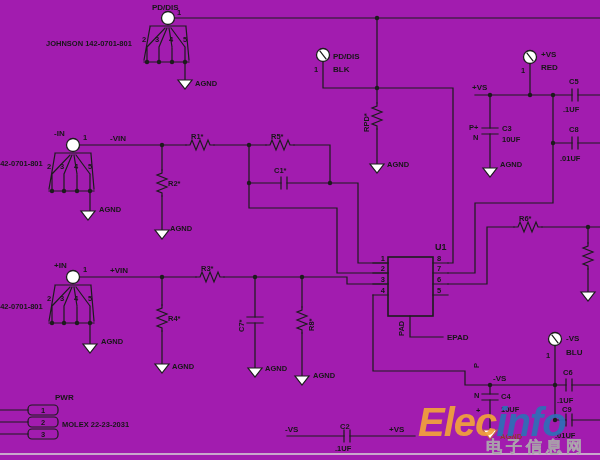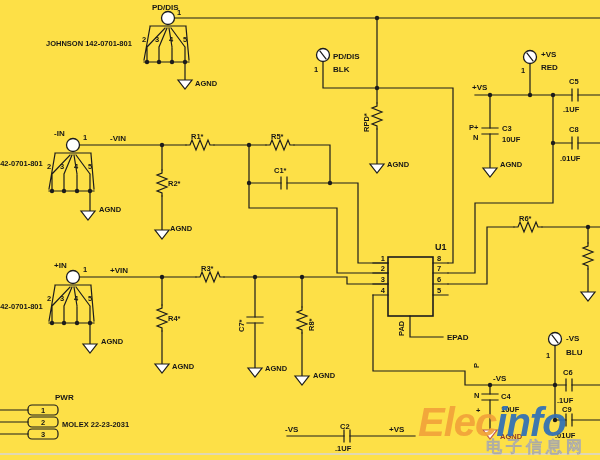--- a/index.html
+++ b/index.html
@@ -1,16 +1,16 @@
 <!DOCTYPE html>
 <html><head>
 <meta charset="utf-8">
 <style>
   html,body{margin:0;padding:0;background:#ffffff;}
-  #stage{position:relative;width:600px;height:460px;background:#fde047;overflow:hidden;}
+  #stage{position:relative;width:600px;height:460px;background:#a21caf;overflow:hidden;}
   svg{display:block;}
   svg text{font-family:"Liberation Sans",sans-serif;font-size:7.5px;font-weight:700;fill:#161616;}
   .t8{font-size:8px;}
   .t9{font-size:9px;}
   .w{stroke:#1c1c1c;stroke-width:1.2;fill:none;stroke-linecap:square;}
   .bx{stroke:#1c1c1c;stroke-width:1.6;fill:none;}
   .gndp{fill:#ffffff;stroke:#1c1c1c;stroke-width:1.2;}
   .gndr{fill:#ffffff;stroke:#c0594e;stroke-width:1.2;}
   .dot{fill:#1c1c1c;}
   .tpc{stroke:#1c1c1c;stroke-width:1.3;fill:#ffffff;}

